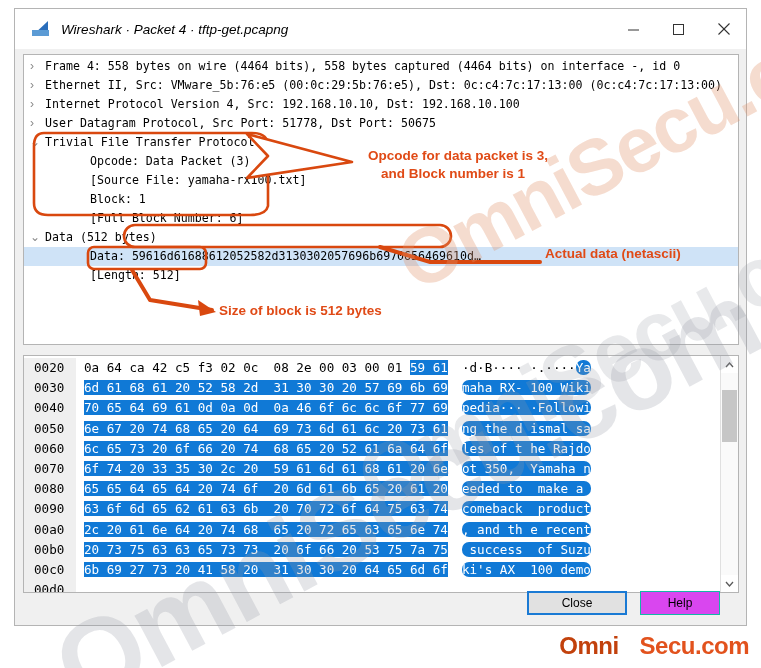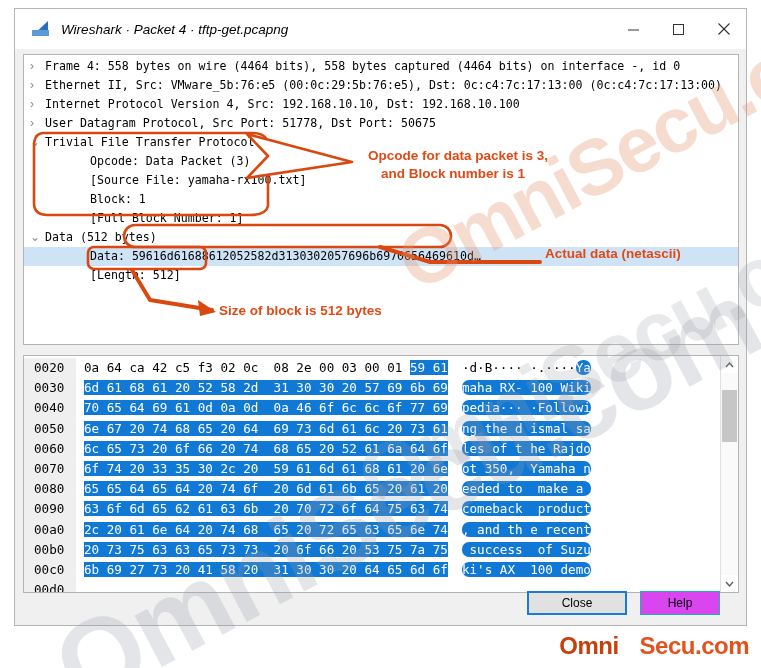--- a/index.html
+++ b/index.html
@@ -364,21 +364,21 @@
       <div class="tree-row">
         <span class="twisty"></span>
         <span class="tree-label ind-2">[Source File: yamaha-rx100.txt]</span>
       </div>
       <div class="tree-row">
         <span class="twisty"></span>
         <span class="tree-label ind-2">Block: 1</span>
       </div>
       <div class="tree-row">
         <span class="twisty"></span>
-        <span class="tree-label ind-2">[Full Block Number: 1]</span>
+        <span class="tree-label ind-2">[Full Block Number: 6]</span>
       </div>
       <div class="tree-row">
         <span class="twisty">⌄</span>
         <span class="tree-label">Data (512 bytes)</span>
       </div>
       <div class="tree-row selected">
         <span class="twisty"></span>
         <span class="tree-label ind-2">Data: 59616d61688612052582d3130302057696b6970656469610d…</span>
       </div>
       <div class="tree-row">

